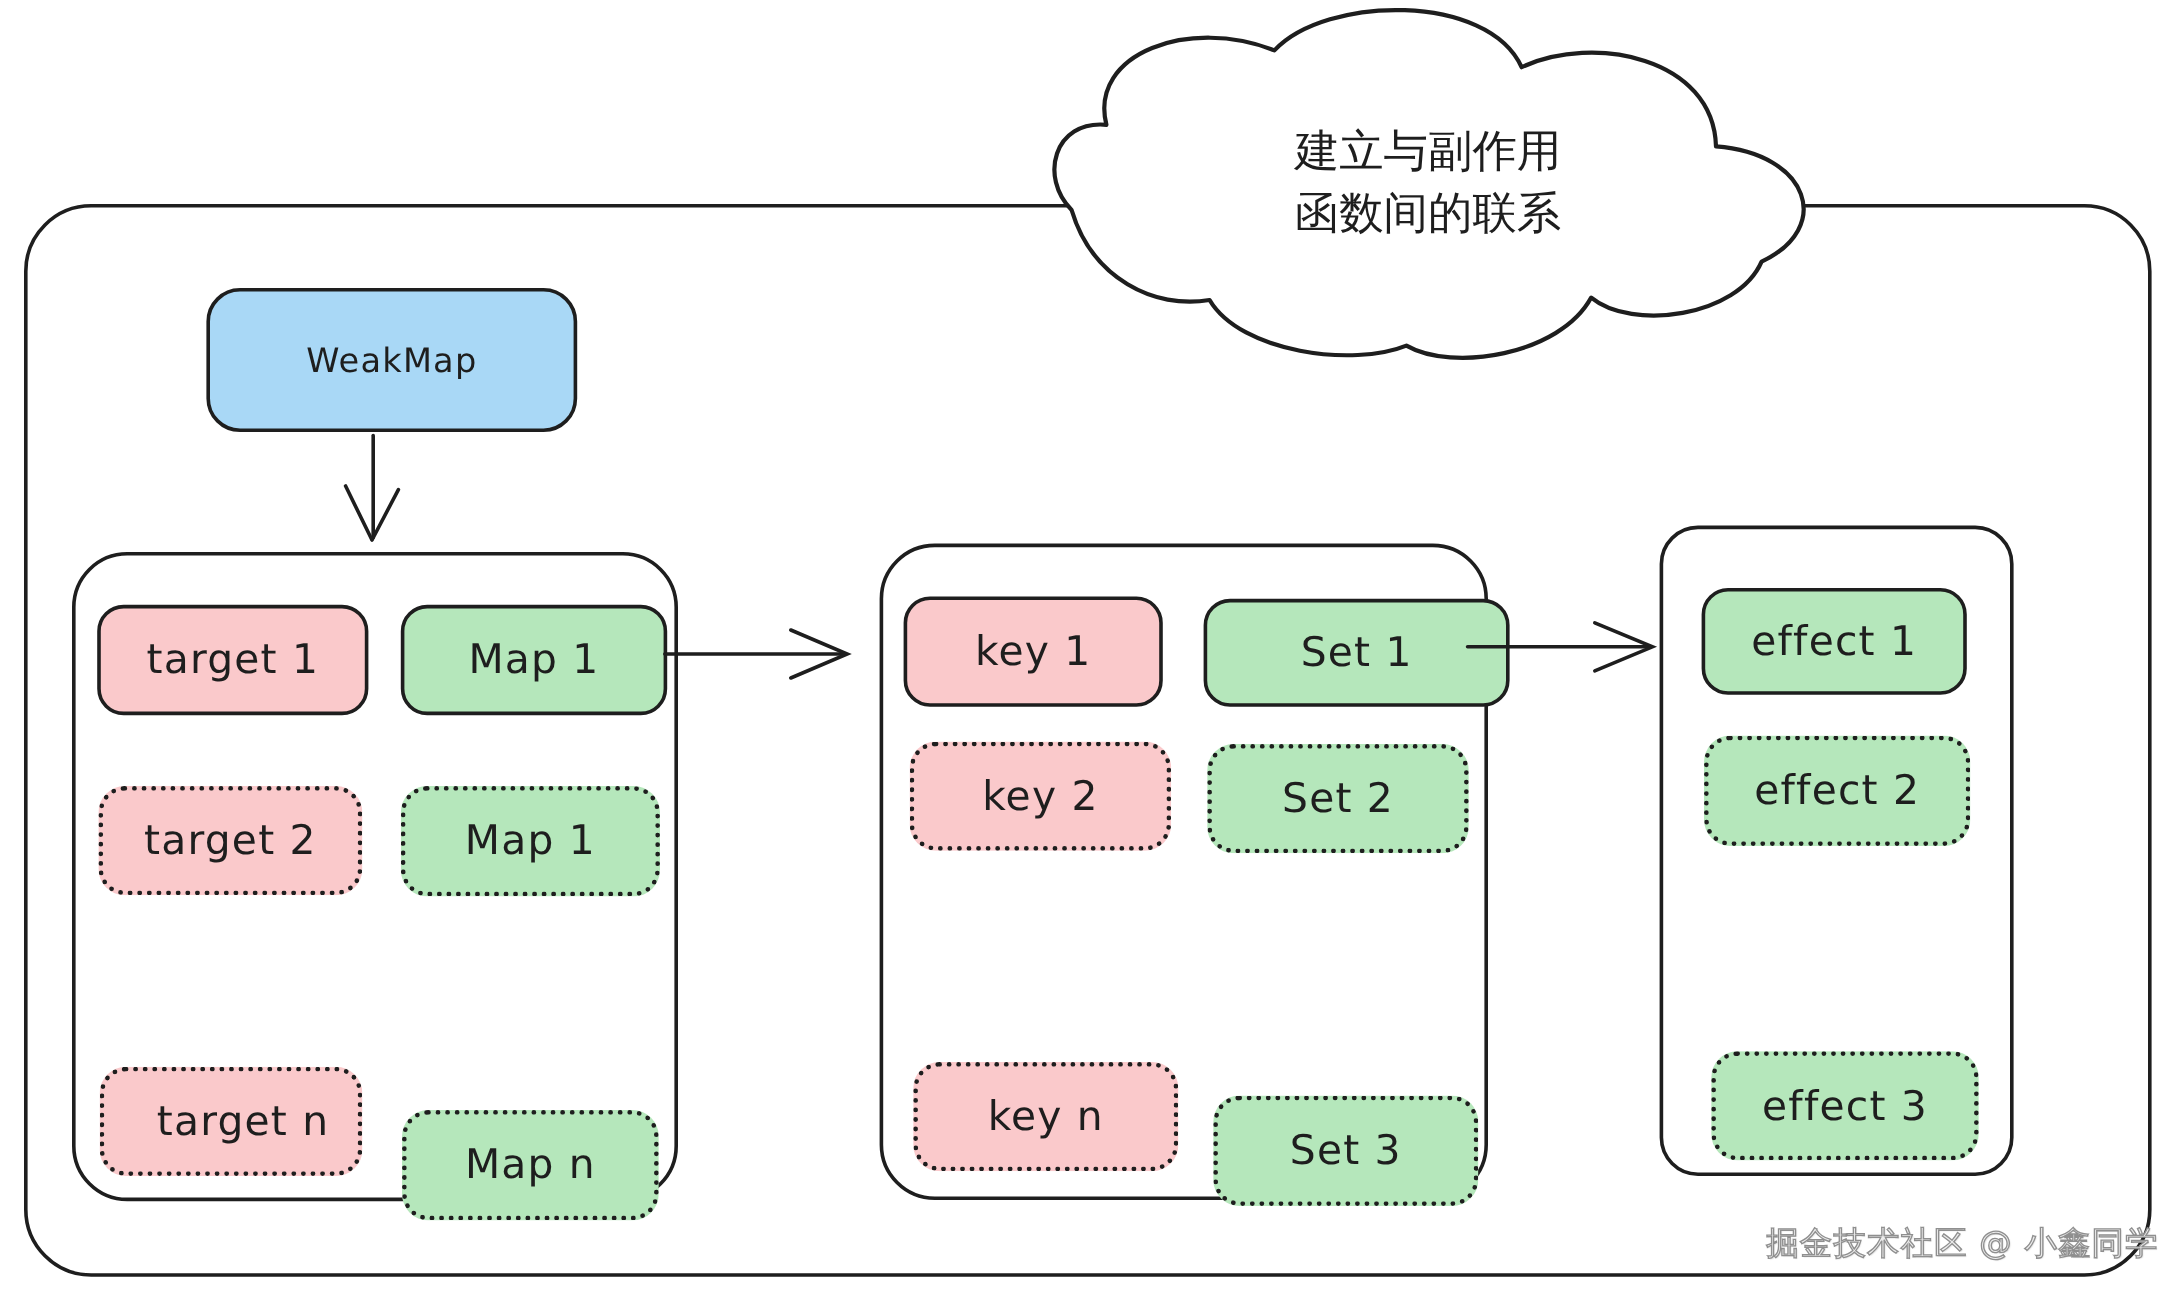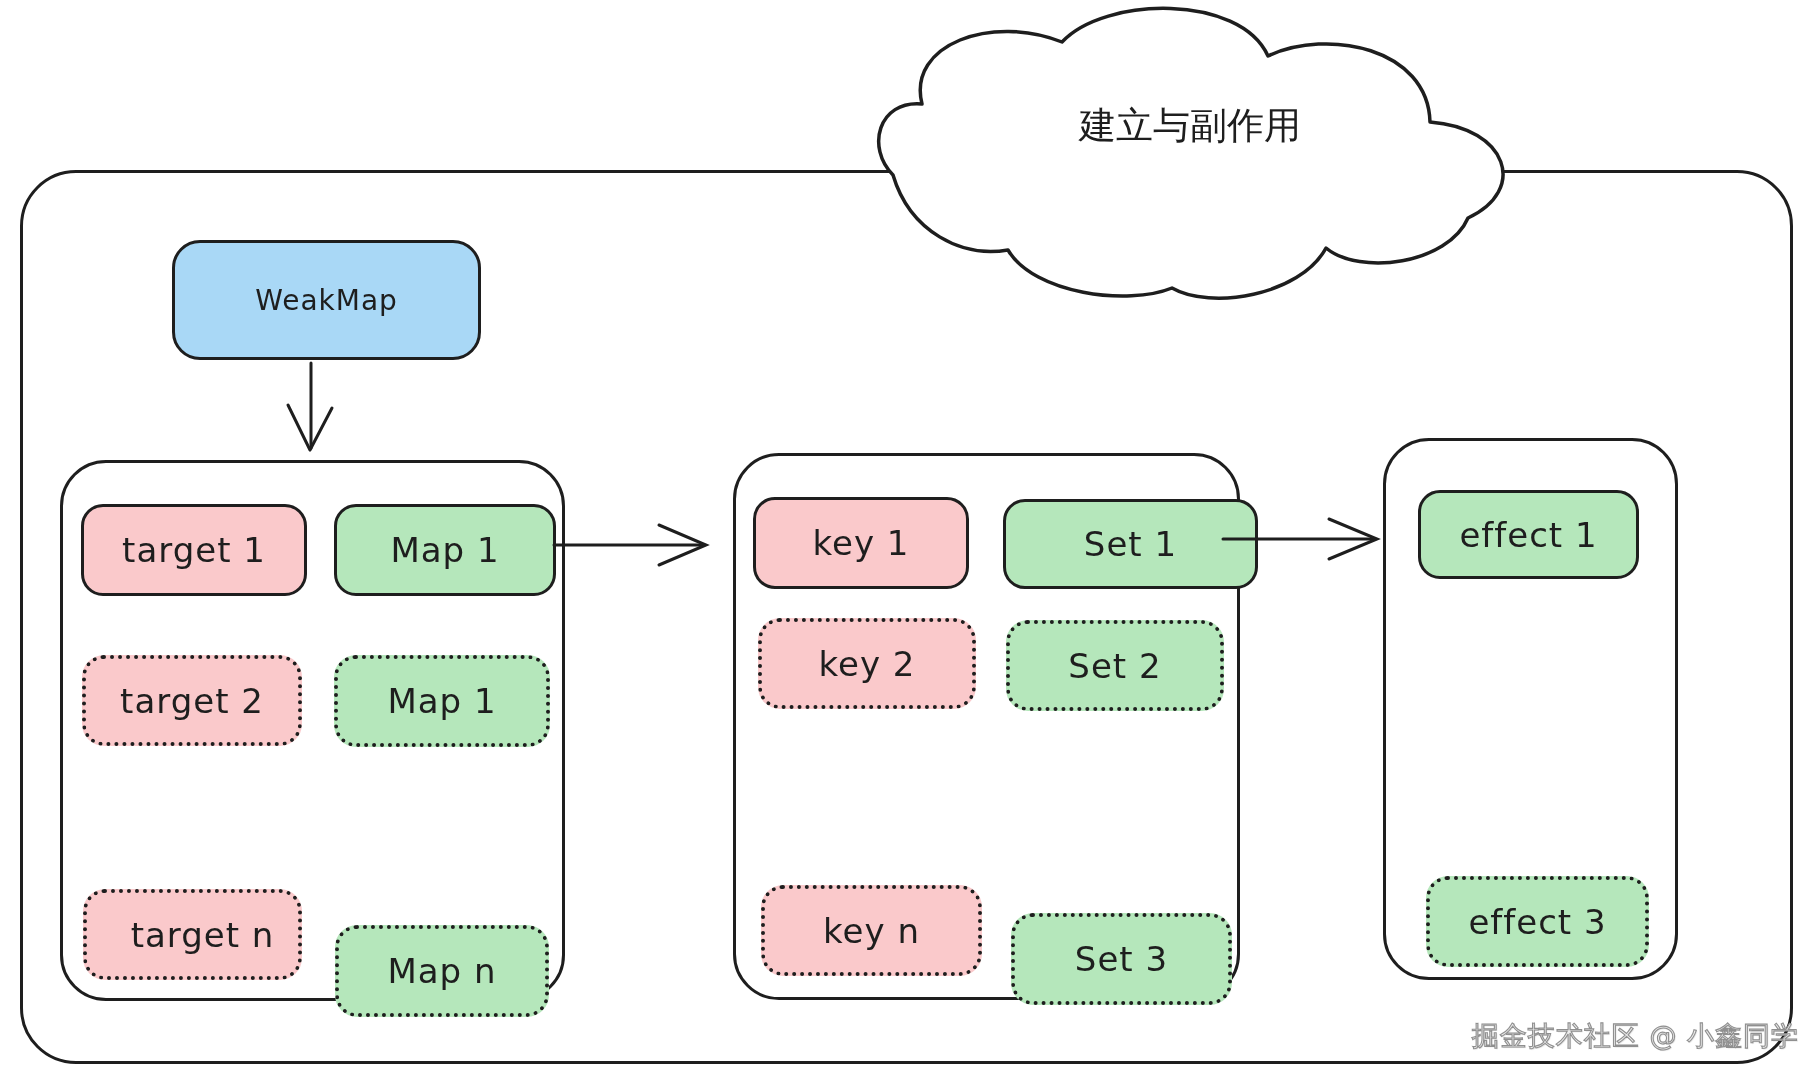--- a/index.html
+++ b/index.html
@@ -17,21 +17,21 @@
     position:absolute;left:20px;top:170px;width:1773px;height:894px;
     border:3.5px solid var(--stroke);border-radius:56px;box-sizing:border-box;
     background:transparent;z-index:1;
   }
   .group-container{
     position:absolute;border:3px solid var(--stroke);border-radius:46px;
     box-sizing:border-box;background:transparent;z-index:1;
   }
   #container-target-map{left:60px;top:460px;width:505px;height:541px;}
   #container-key-set{left:733px;top:453px;width:507px;height:547px;}
-  #container-effects{left:1383px;top:438px;width:295px;height:542px;}
+  #container-effects{left:1383px;top:438px;width:295px;height:542px;border-radius:32px;}
   .node{
     position:absolute;display:flex;align-items:center;justify-content:center;
     border:3px solid var(--stroke);border-radius:22px;box-sizing:border-box;
     font-size:34px;letter-spacing:1px;white-space:nowrap;
   }
   .dotted{border-style:dotted;border-width:4px;}
   .pink{background:var(--pink);}
   .green{background:var(--green);}
   .weakmap-node{
     position:absolute;left:172px;top:240px;width:309px;height:120px;
@@ -100,20 +100,23 @@
       </div>
     <div class="node green dotted" style="left:275px;top:429px;width:221px;height:92px;margin-top:28px;">
         <span>Set 3</span>
       </div>
   </div>
 
   <div class="group-container" id="container-effects">
     <div class="node green" style="left:32px;top:49px;width:221px;height:89px;">
         <span>effect 1</span>
       </div>
+    <div class="node green dotted" style="left:34px;top:172px;width:222px;height:92px;">
+        <span>effect 2</span>
+      </div>
     <div class="node green dotted" style="left:40px;top:435px;width:223px;height:91px;">
         <span>effect 3</span>
       </div>
   </div>
 
   <svg class="overlay" width="1813" height="1086" viewBox="0 0 1813 1086">
     <path d="M 893,175
          C 866,148 878,100 922,104
          C 907,44 992,14 1062,42
          C 1105,-4 1240,-6 1268,56
@@ -135,17 +138,18 @@
     </g>
 
     <g stroke="#1e1e1e" stroke-width="3" fill="none" stroke-linecap="round">
       <path d="M 1223,539 L 1375,539"></path>
       <path d="M 1329,519 L 1377,539 L 1329,559"></path>
     </g>
   </svg>
 
   <div class="cloud-text">
     <div>建立与副作用</div>
+    <div>函数间的联系</div>
   </div>
 
   <div class="watermark">掘金技术社区 @ 小鑫同学</div>
 
 </div>
 
 </body></html>

